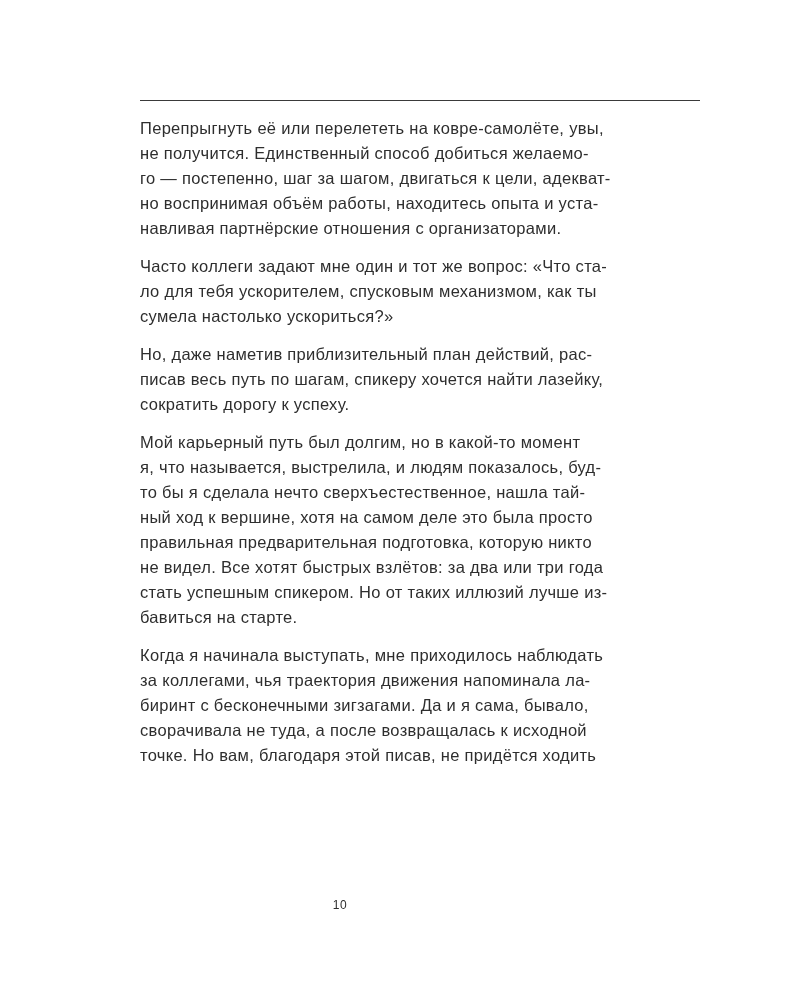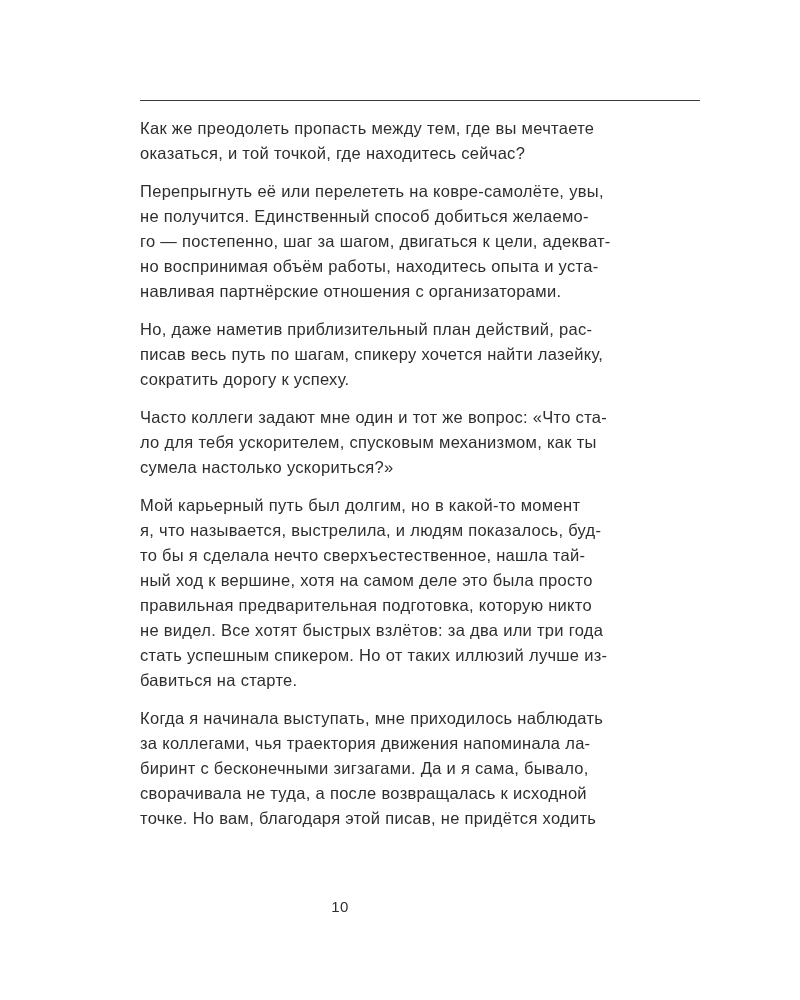--- a/index.html
+++ b/index.html
@@ -48,46 +48,44 @@
     margin: 0 0 13px 0;
     color: #2e2e2e;
     text-align: left;
   }
   .page-number {
     position: absolute;
     left: 0;
     top: 898px;
     width: 680px;
     text-align: center;
-    font-size: 15px;
+    font-size: 12px;
     letter-spacing: 0.5px;
     color: #2e2e2e;
   }
 </style>
 </head>
 <body>
 
 <div class="page">
 
   <hr class="top-rule">
 
   <div class="text-block">
-    <p>Как же преодолеть пропасть между тем, где вы мечтаете
-оказаться, и той точкой, где находитесь сейчас?</p>
     <p>Перепрыгнуть её или перелететь на ковре-самолёте, увы,
 не получится. Единственный способ добиться желаемо-
 го — постепенно, шаг за шагом, двигаться к цели, адекват-
 но воспринимая объём работы, находитесь опыта и уста-
 навливая партнёрские отношения с организаторами.</p>
+    <p>Часто коллеги задают мне один и тот же вопрос: «Что ста-
+ло для тебя ускорителем, спусковым механизмом, как ты
+сумела настолько ускориться?»</p>
     <p>Но, даже наметив приблизительный план действий, рас-
 писав весь путь по шагам, спикеру хочется найти лазейку,
 сократить дорогу к успеху.</p>
-    <p>Часто коллеги задают мне один и тот же вопрос: «Что ста-
-ло для тебя ускорителем, спусковым механизмом, как ты
-сумела настолько ускориться?»</p>
     <p>Мой карьерный путь был долгим, но в какой-то момент
 я, что называется, выстрелила, и людям показалось, буд-
 то бы я сделала нечто сверхъестественное, нашла тай-
 ный ход к вершине, хотя на самом деле это была просто
 правильная предварительная подготовка, которую никто
 не видел. Все хотят быстрых взлётов: за два или три года
 стать успешным спикером. Но от таких иллюзий лучше из-
 бавиться на старте.</p>
     <p>Когда я начинала выступать, мне приходилось наблюдать
 за коллегами, чья траектория движения напоминала ла-

